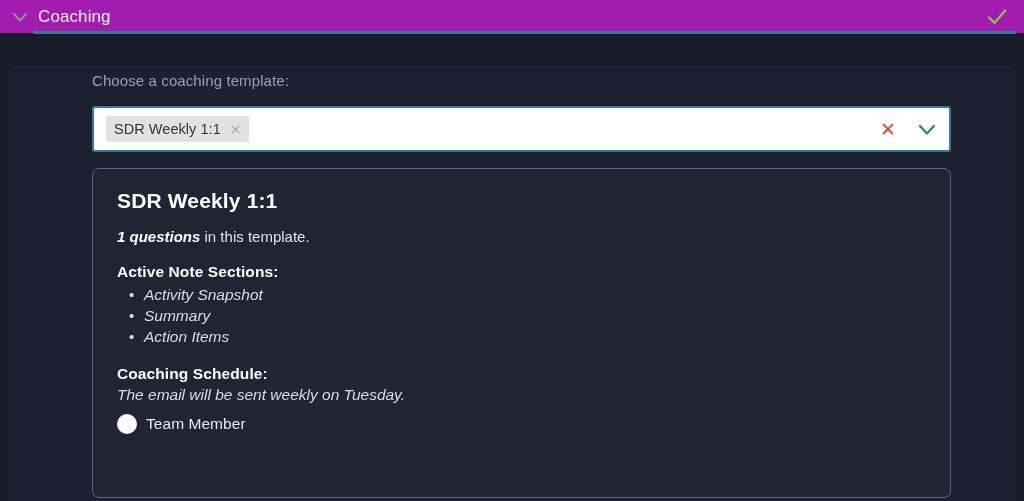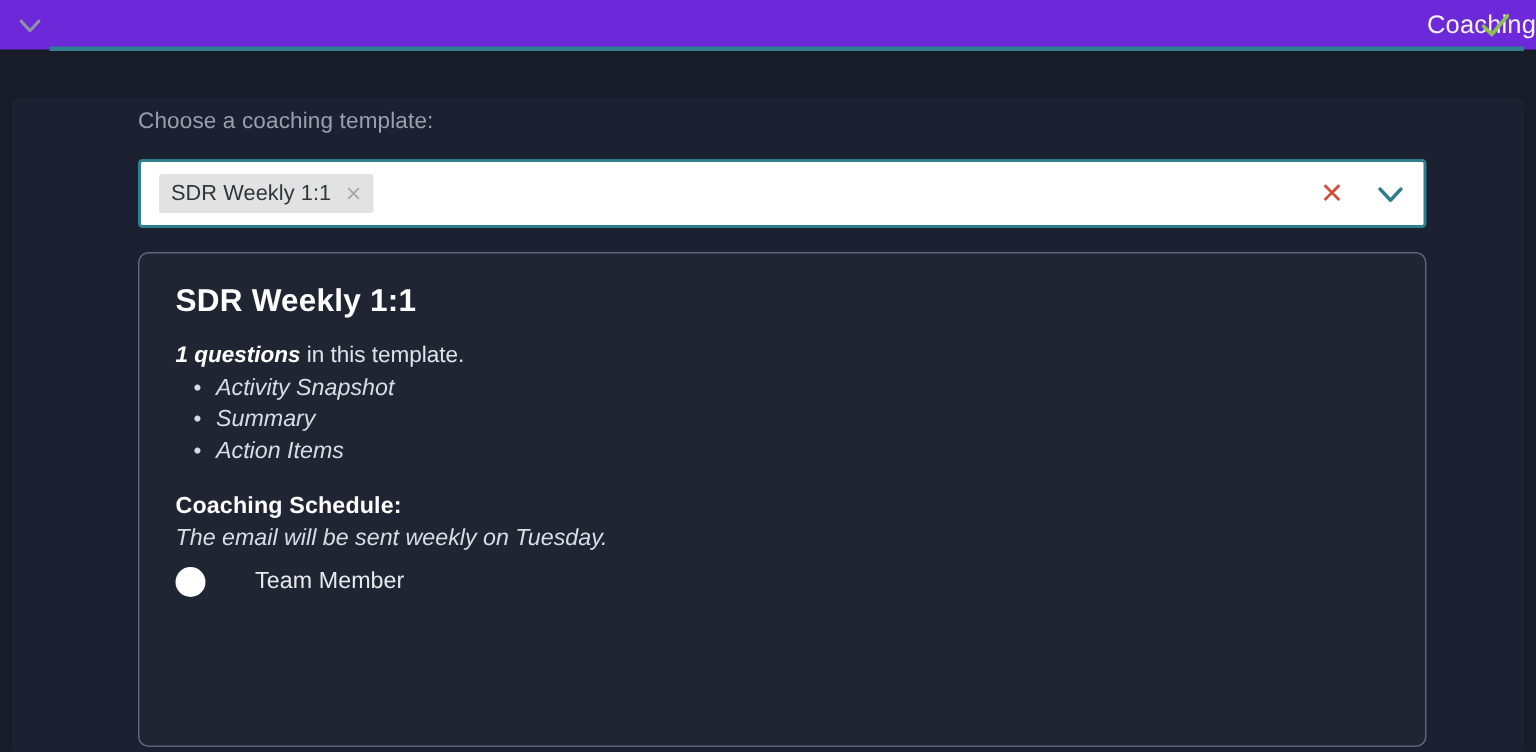--- a/index.html
+++ b/index.html
@@ -26,22 +26,21 @@
   }
 
   
   .section-header {
     position: absolute;
     left: 0; top: 0;
     width: 1024px;
     height: 33px;
     display: flex;
     align-items: center;
-    background: #6d28d9;
-    justify-content: space-between;
+    background: #a21caf;
   }
 
   .chevron-toggle {
     width: 40px;
     height: 33px;
     display: flex;
     align-items: center;
     justify-content: center;
     cursor: pointer;
   }
@@ -262,21 +261,20 @@
     justify-content: center;
     cursor: pointer;
   }
 
   
   .radio-row {
     display: flex;
     align-items: center;
     margin-top: 9px;
     cursor: pointer;
-    gap: 24px;
   }
   .radio-mark {
     width: 20px;
     height: 20px;
     border-radius: 50%;
     background: #ffffff;
     display: flex;
     align-items: center;
     justify-content: center;
     flex: 0 0 auto;
@@ -337,20 +335,21 @@
     </div>
 
     <div class="detail-card">
 
       <div class="card-title">SDR Weekly 1:1</div>
 
       <div class="questions-line">
         <span class="questions-count">1 questions</span><span> in this template.</span>
       </div>
 
+      <div class="subhead">Active Note Sections:</div>
 
       <ul class="sections-list">
         <li>Activity Snapshot</li>
         <li>Summary</li>
         <li>Action Items</li>
       </ul>
 
       <div class="subhead">Coaching Schedule:</div>
       <div class="schedule-text">The email will be sent weekly on Tuesday.</div>
 

